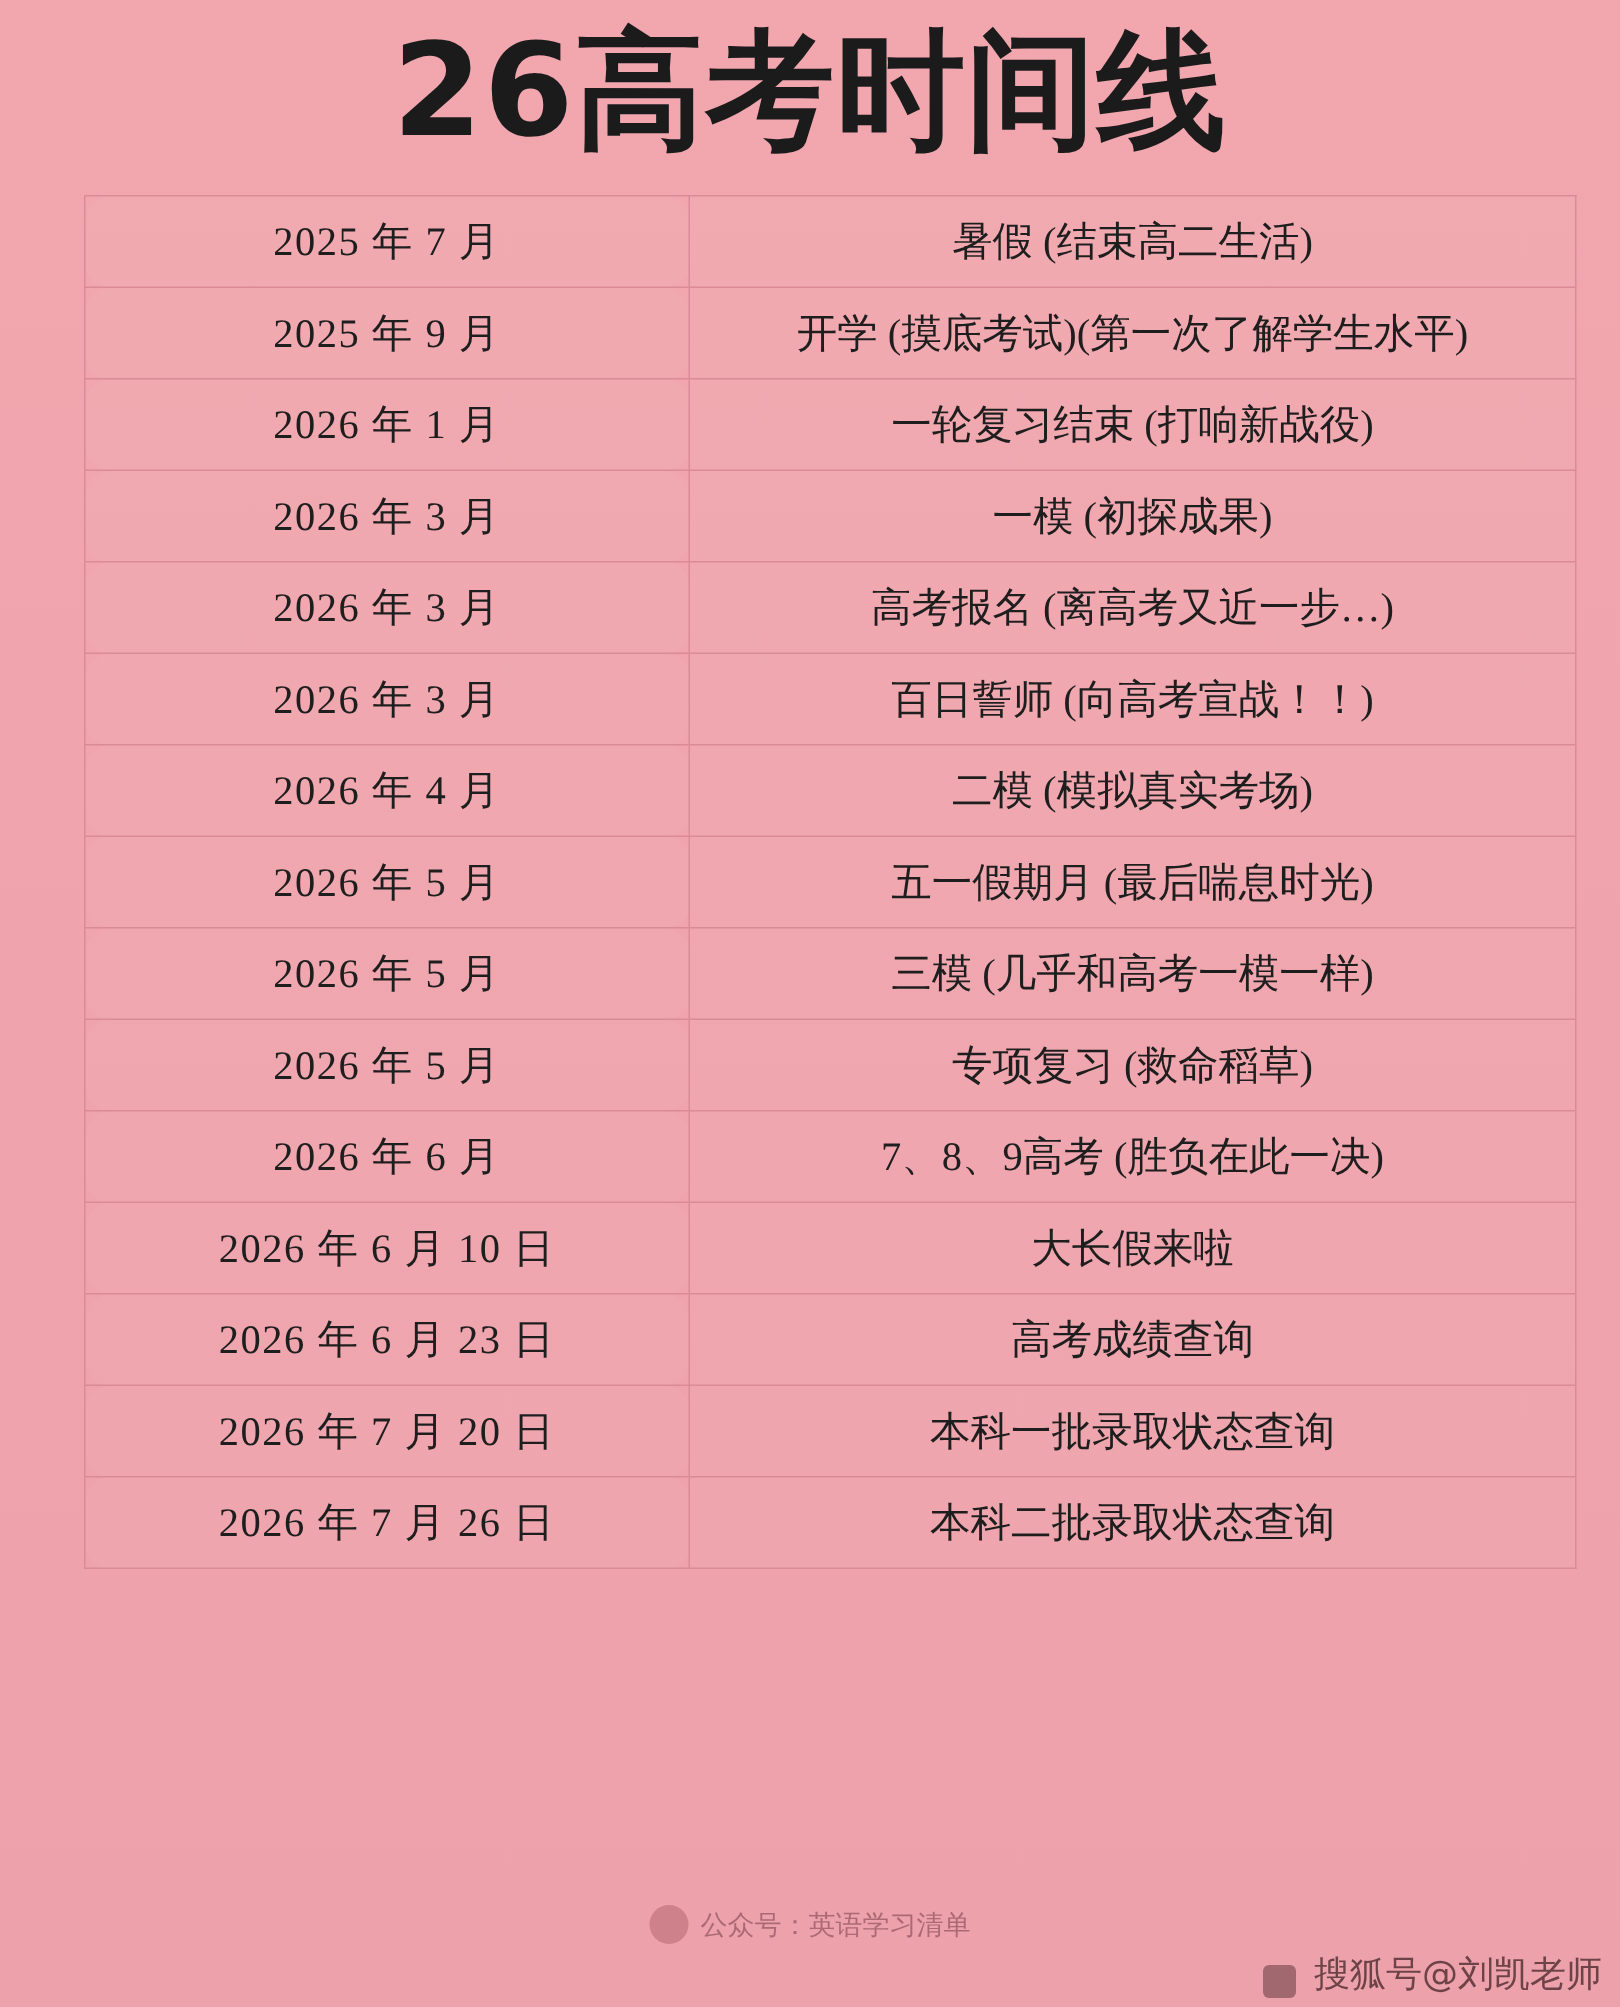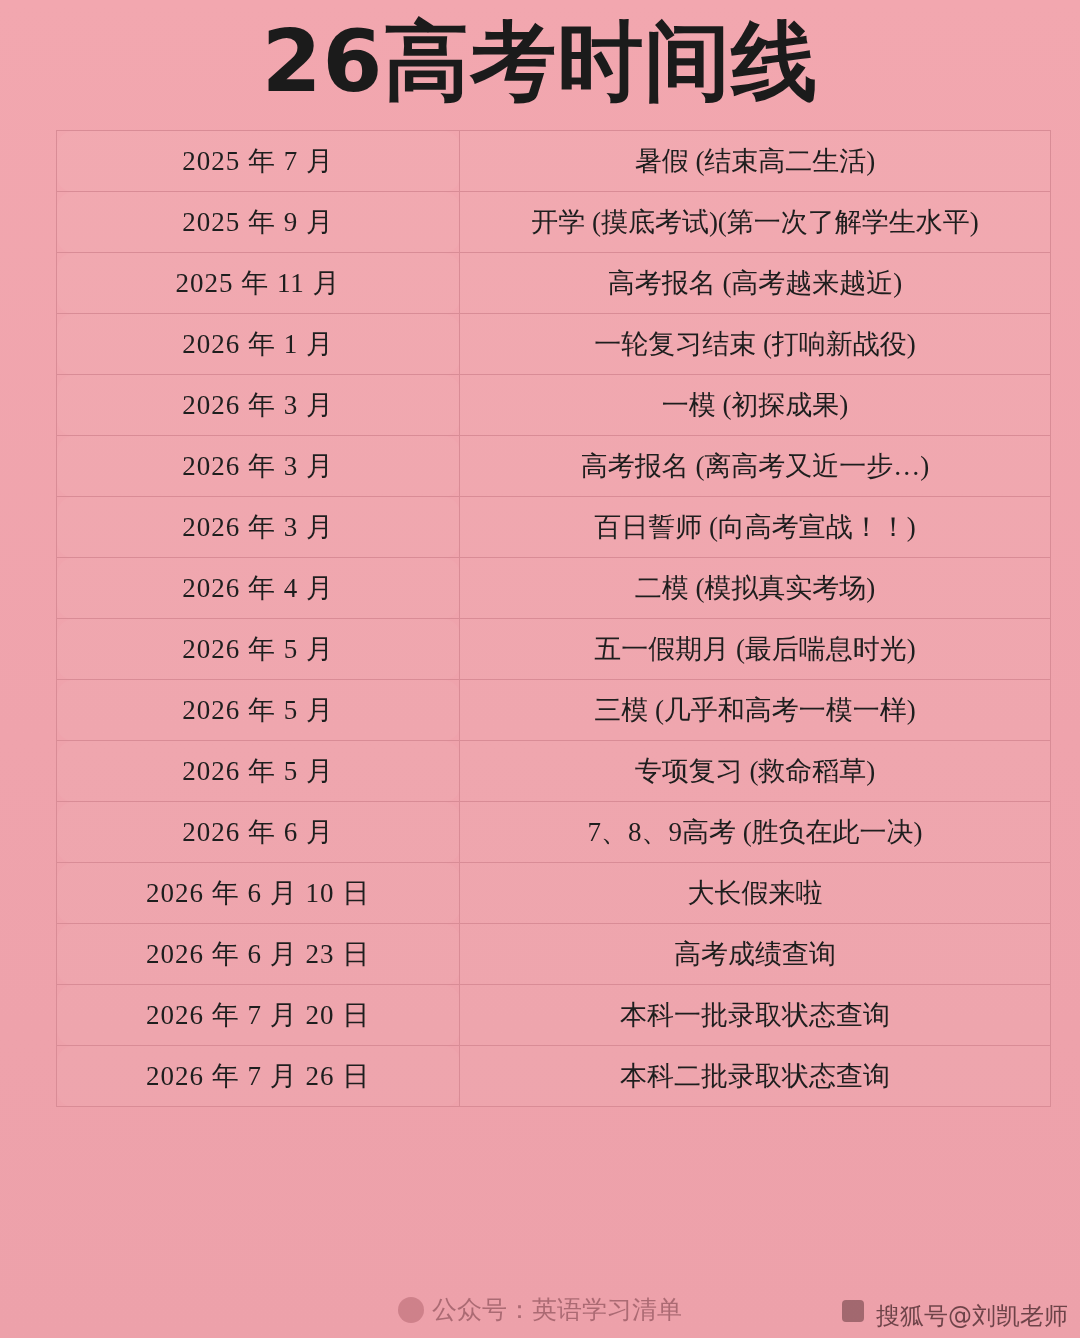--- a/index.html
+++ b/index.html
@@ -55,42 +55,42 @@
     letter-spacing: 1px;
     border-radius: 16px;
   }
   table.timeline td.col-event {
     width: 578px;
   }
   .watermark-center {
     position: absolute;
     left: 50%;
     transform: translateX(-50%);
-    bottom: 12px;
+    bottom: 42px;
     display: flex;
     align-items: center;
     gap: 8px;
     font-family: "DejaVu Sans", "Liberation Sans", sans-serif;
-    font-size: 25px;
+    font-size: 18px;
     color: rgba(90,40,48,0.45);
     white-space: nowrap;
   }
   .wm-dot {
     width: 26px;
     height: 26px;
     border-radius: 50%;
     background: rgba(150,70,80,0.35);
     display: inline-block;
   }
   .watermark-corner {
     position: absolute;
     right: 12px;
     bottom: 6px;
     display: flex;
-    align-items: flex-start;
+    align-items: flex-end;
     gap: 12px;
     font-family: "DejaVu Sans", "Liberation Sans", sans-serif;
     font-size: 24px;
     color: rgba(60,30,35,0.72);
     white-space: nowrap;
   }
   .wm-logo {
     width: 22px;
     height: 22px;
     border-radius: 4px;
@@ -108,24 +108,20 @@
   <div class="table-wrap">
     <table class="timeline">
       <tbody>
         <tr>
           <td class="col-date">2025 年 7 月</td>
           <td class="col-event">暑假 (结束高二生活)</td>
         </tr>
         <tr>
           <td class="col-date">2025 年 9 月</td>
           <td class="col-event">开学 (摸底考试)(第一次了解学生水平)</td>
-        </tr>
-        <tr>
-          <td class="col-date">2025 年 11 月</td>
-          <td class="col-event">高考报名 (高考越来越近)</td>
         </tr>
         <tr>
           <td class="col-date">2026 年 1 月</td>
           <td class="col-event">一轮复习结束 (打响新战役)</td>
         </tr>
         <tr>
           <td class="col-date">2026 年 3 月</td>
           <td class="col-event">一模 (初探成果)</td>
         </tr>
         <tr>

